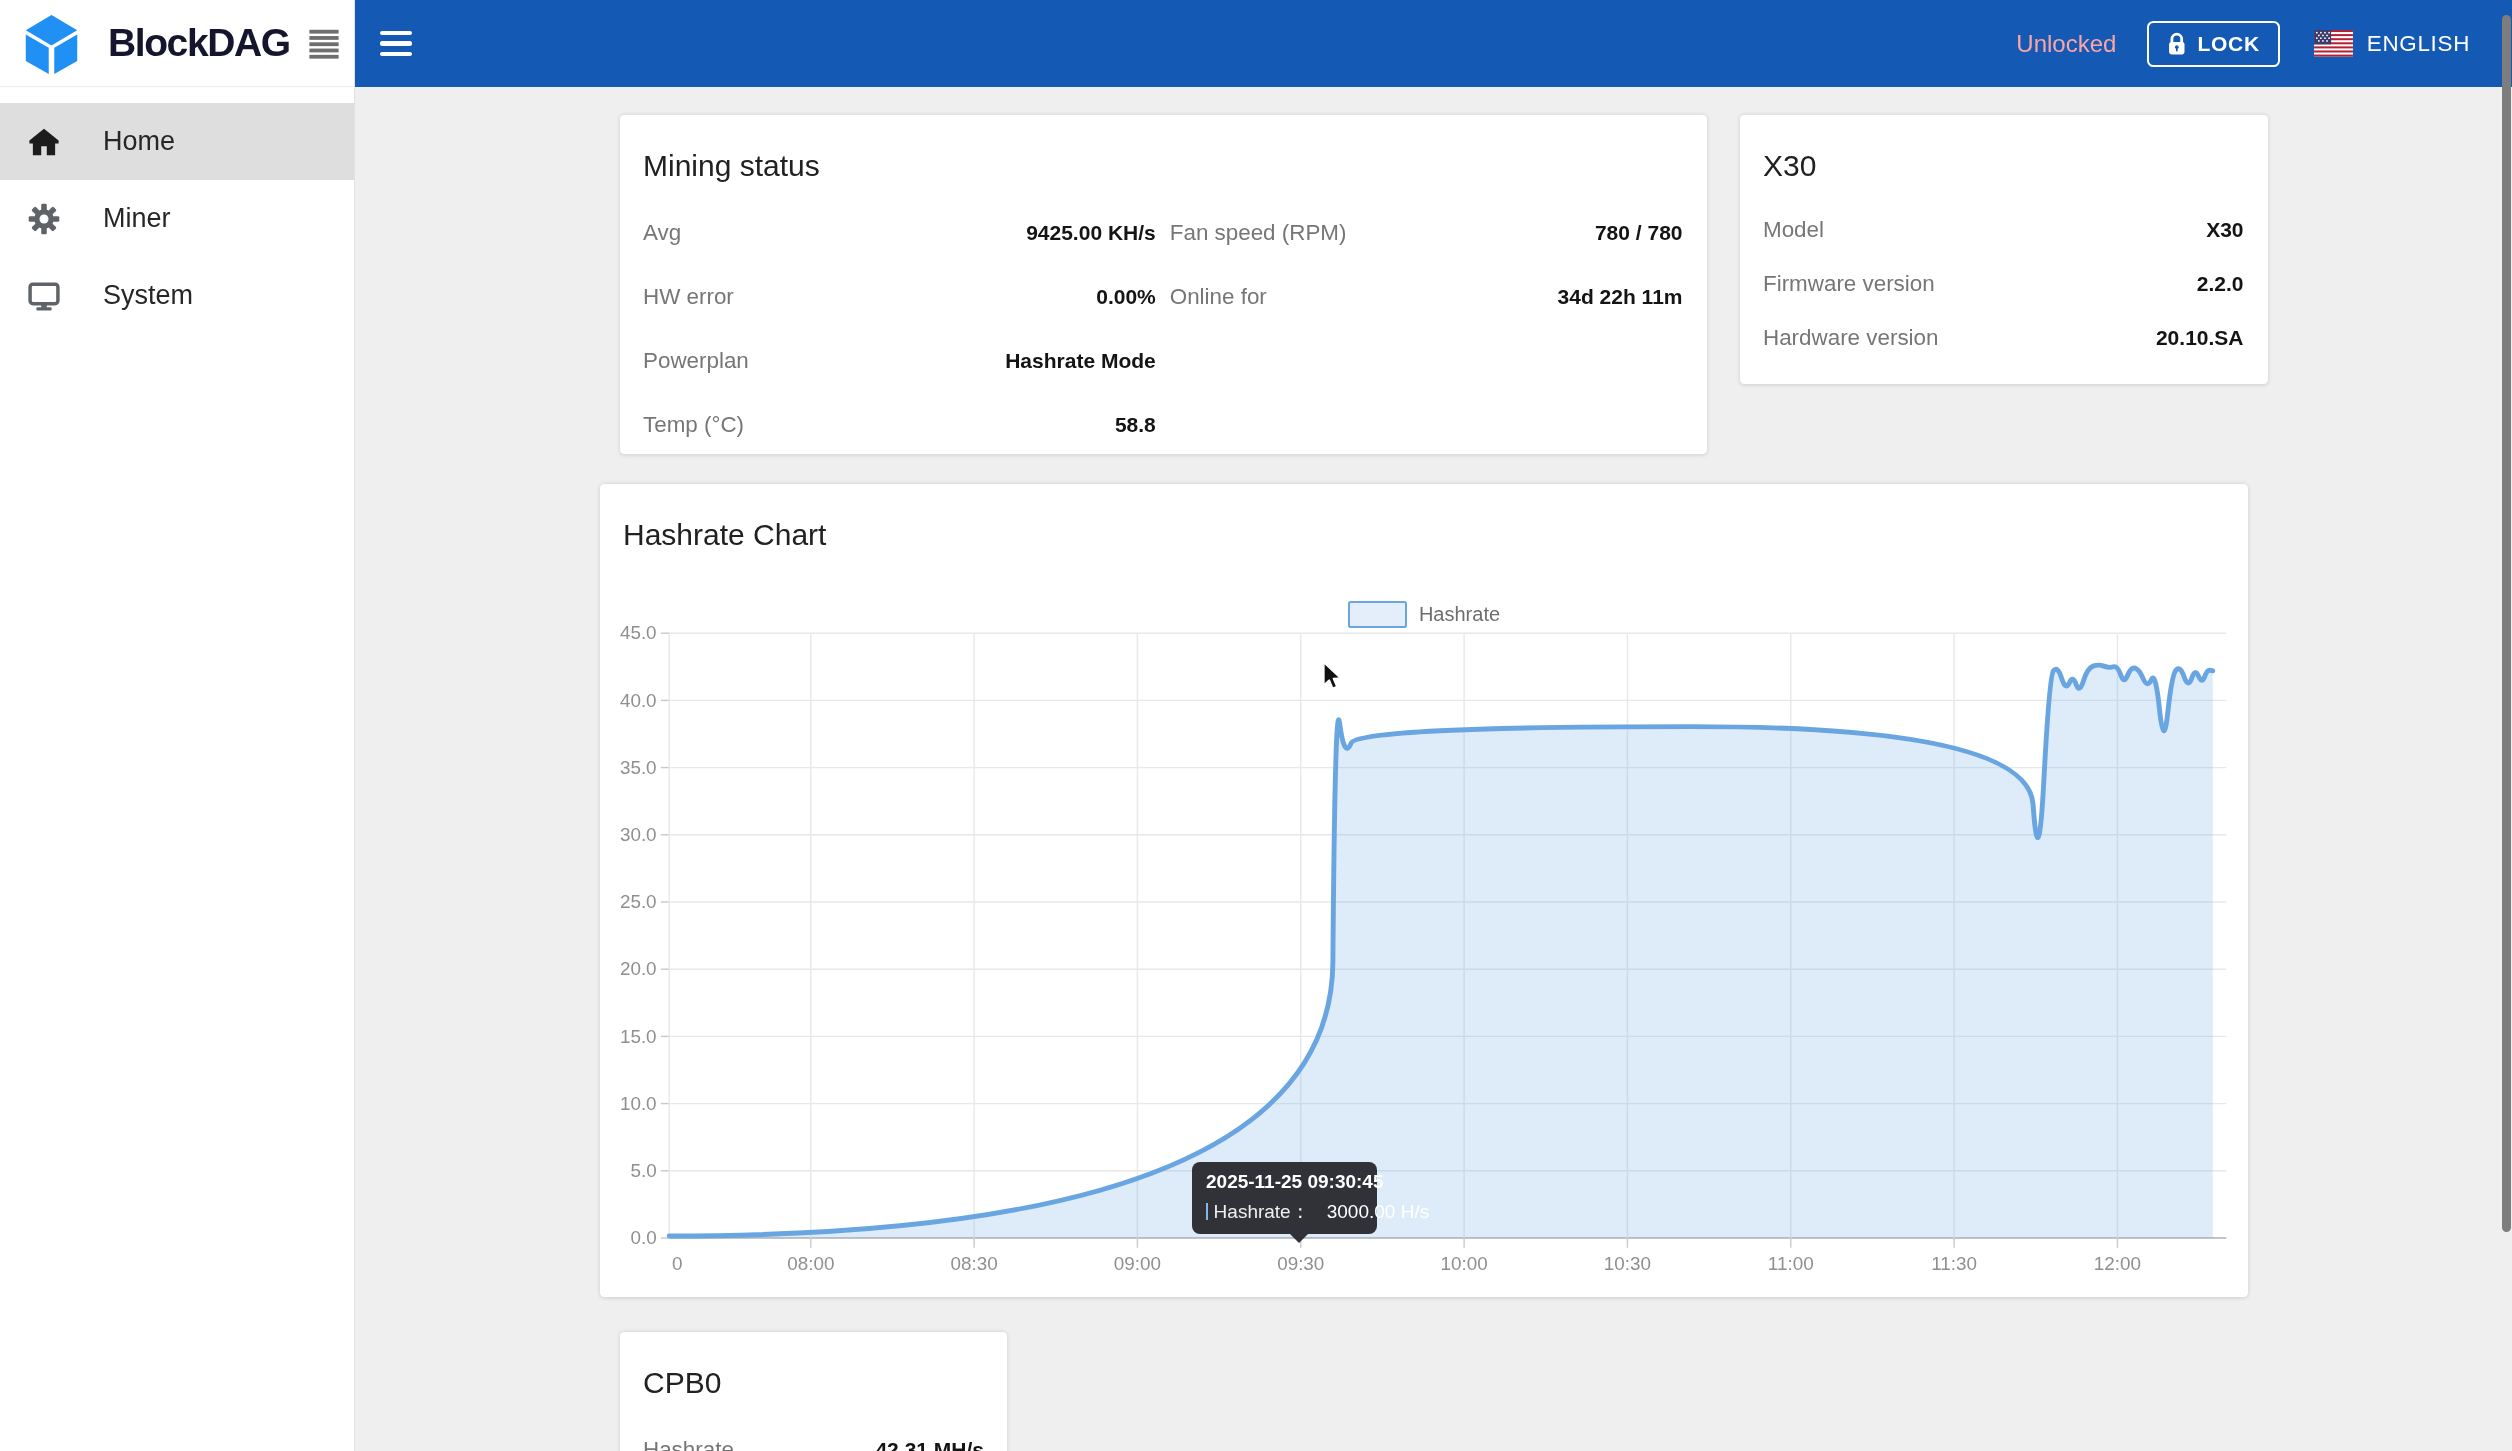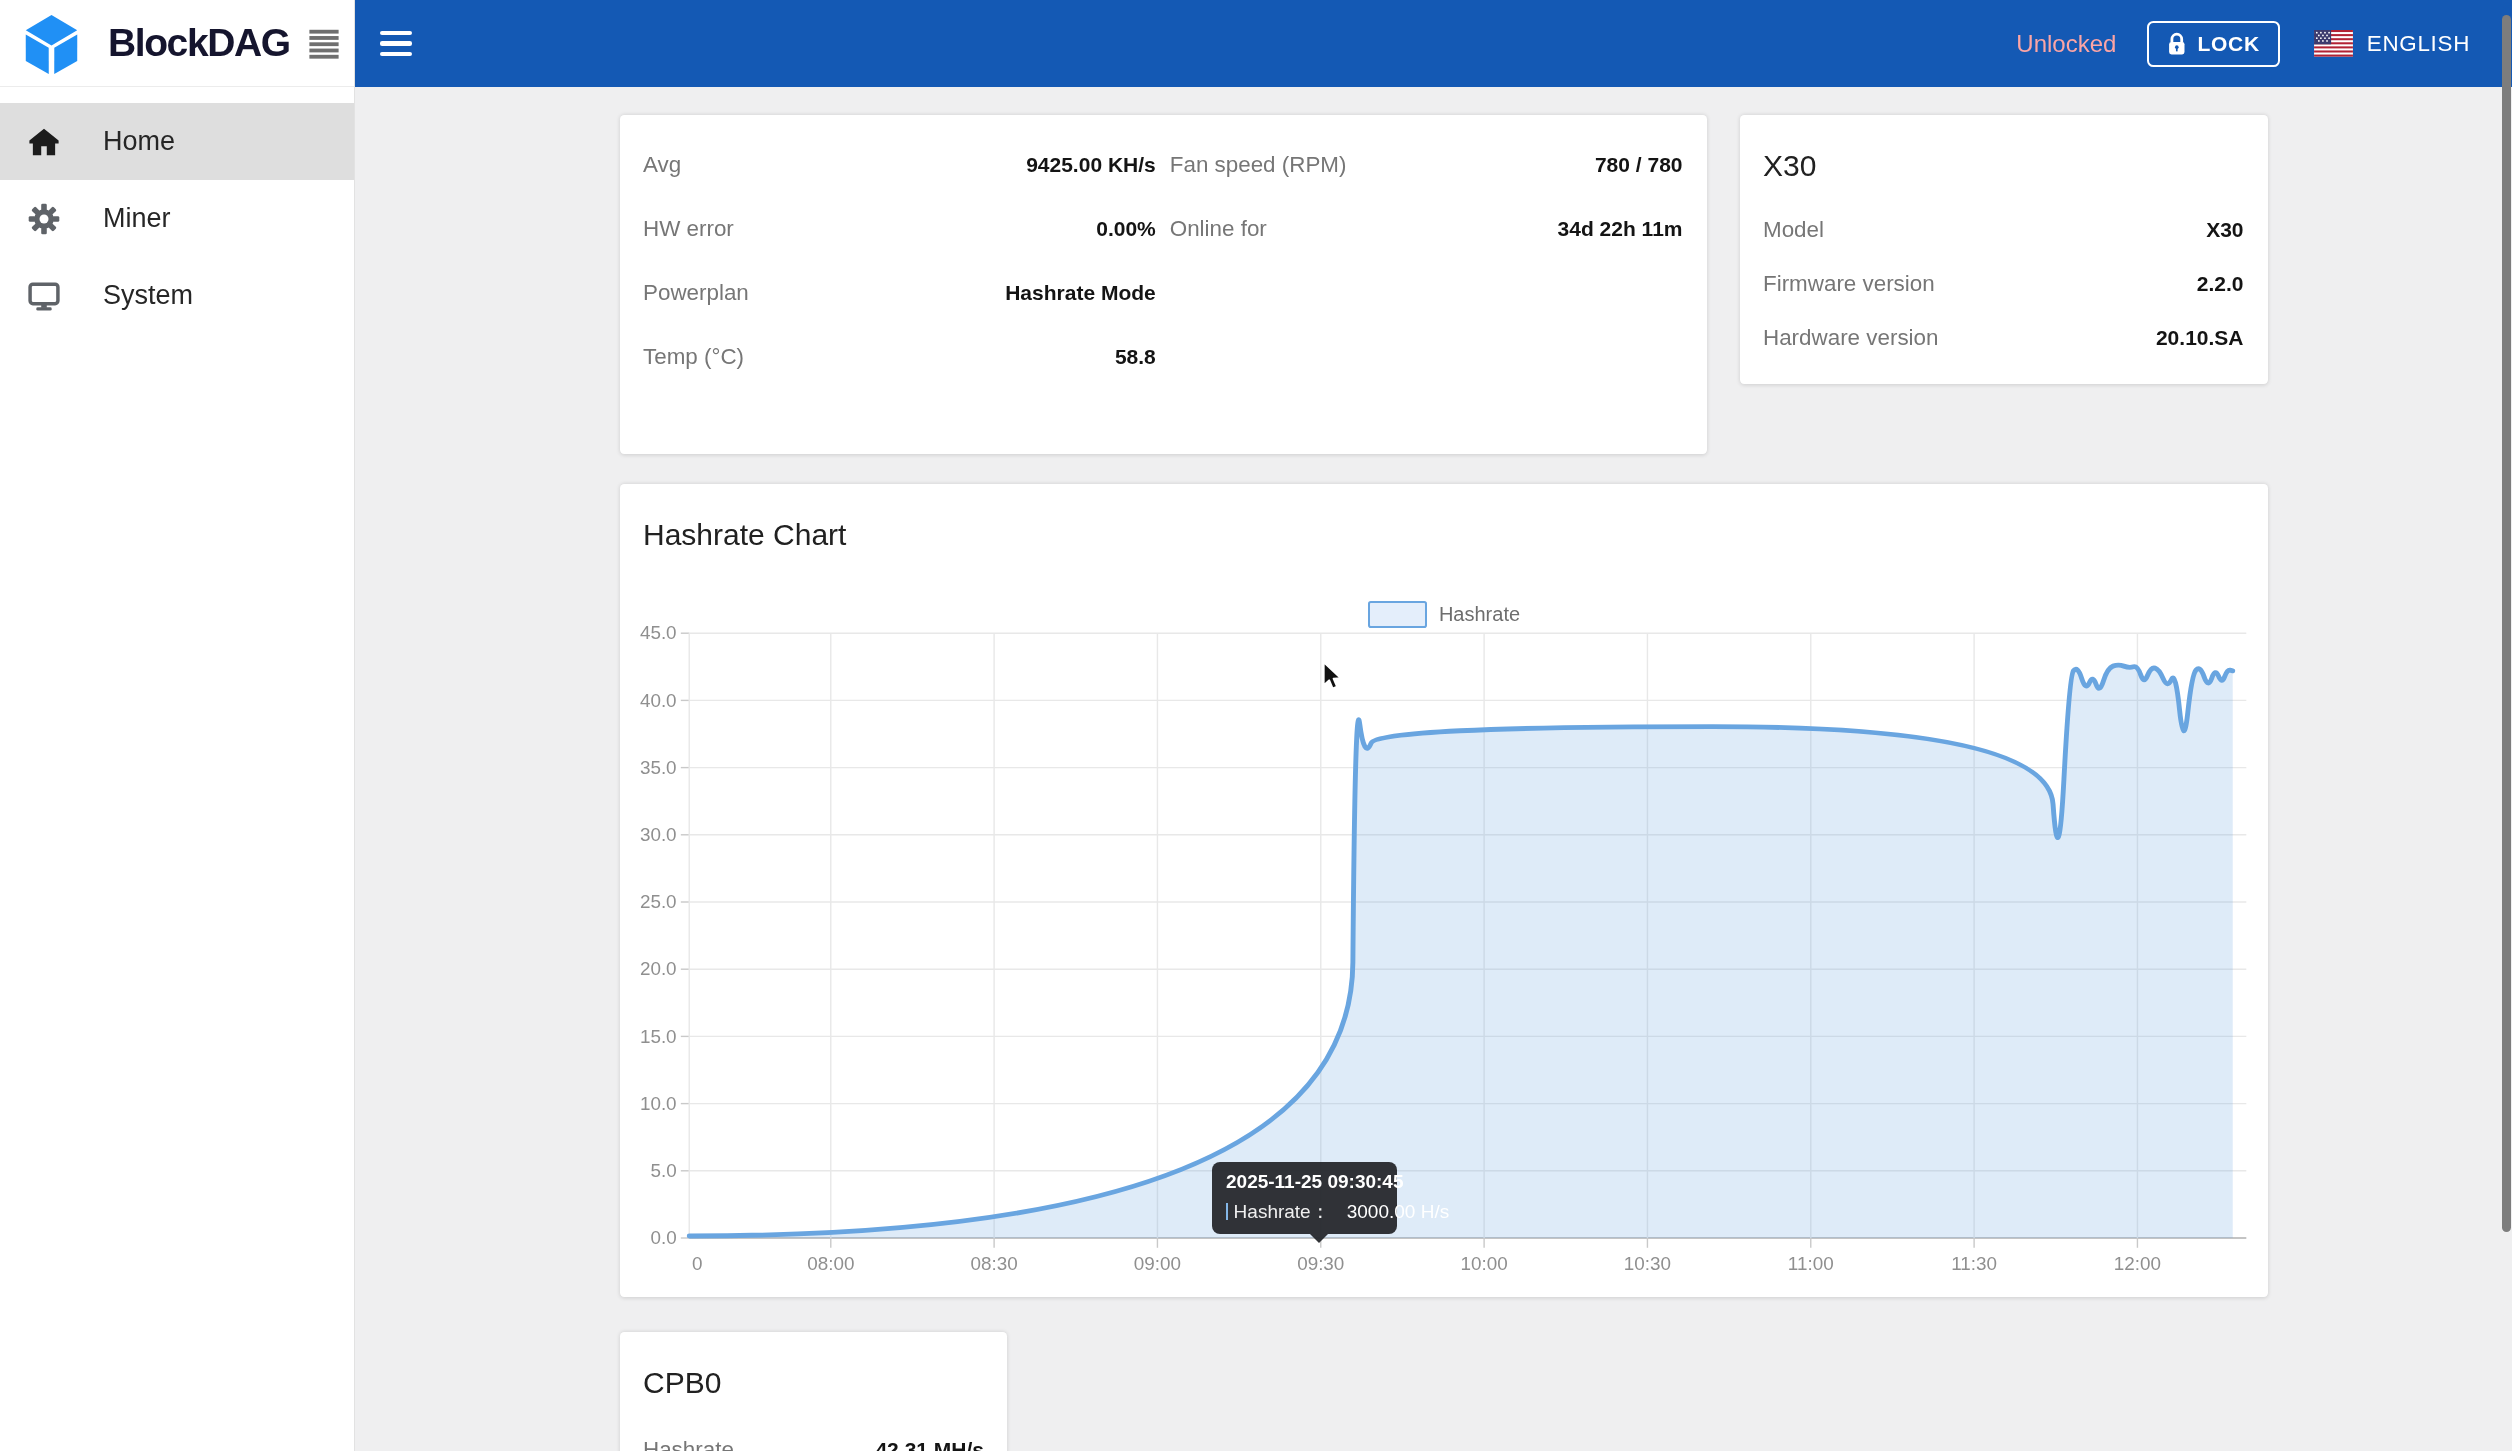--- a/index.html
+++ b/index.html
@@ -25,21 +25,21 @@
   .unlocked { color:#fca5a5; font-size:24px; margin-right:31px; }
   .lock-btn { display:flex; gap:10.5px; border:2.1px solid #fff; border-radius:6.3px; color:#fff; font-size:21px; font-weight:700; letter-spacing:0.7px; padding:9px 18px; cursor:pointer; background:transparent; }
   .lang-switch { display:flex; align-items:center; margin-left:34px; cursor:pointer; }
   .lang-label { color:#fff; font-size:22.4px; letter-spacing:0.7px; margin-left:14px; }
 
   
   .card { position:absolute; background:#fff; border-radius:4.2px; box-shadow:0 0.7px 4.2px rgba(0,0,0,.14); }
   .card-title { font-size:30px; color:#212121; padding:34px 0 0 23px; }
   .card-mining { left:620px; top:115px; width:1087px; height:339px; }
   .card-device { left:1740px; top:115px; width:528px;  height:269px; }
-  .card-chart  { left:620px; top:484px; width:1648px; height:813px; }
+  .card-chart  { left:600px; top:484px; width:1648px; height:813px; }
   .card-board  { left:620px; top:1332px; width:387px; height:210px; }
 
   .stat-cols { display:grid; grid-template-columns:1fr 1fr; column-gap:14px; padding:18px 24.5px 0 23px; }
   .stat-row { height:64px; display:flex; align-items:center; justify-content:space-between; }
   .stat-row.compact { height:54px; }
   .stat-label { font-size:22.4px; color:#767676; }
   .stat-value { font-size:21px; color:#141414; font-weight:700; }
   .device-rows { padding:19.6px 24.5px 0 23px; }
   .board-rows { padding:18px 23px 0 23px; }
   .board-rows .stat-row { height:63px; }
@@ -176,20 +176,21 @@
               <circle cx="13" cy="16" r="1.3"></circle>
               <circle cx="19" cy="16" r="1.3"></circle>
           </g>
         </svg>
         <span class="lang-label">ENGLISH</span>
       </div>
     </div>
   </div>
 
   <div class="card card-mining">
+    <div class="card-title">Mining status</div>
     <div class="stat-cols">
       <div>
         <div class="stat-row">
           <span class="stat-label">Avg</span>
           <span class="stat-value">9425.00 KH/s</span>
         </div>
         <div class="stat-row">
           <span class="stat-label">HW error</span>
           <span class="stat-value">0.00%</span>
         </div>

